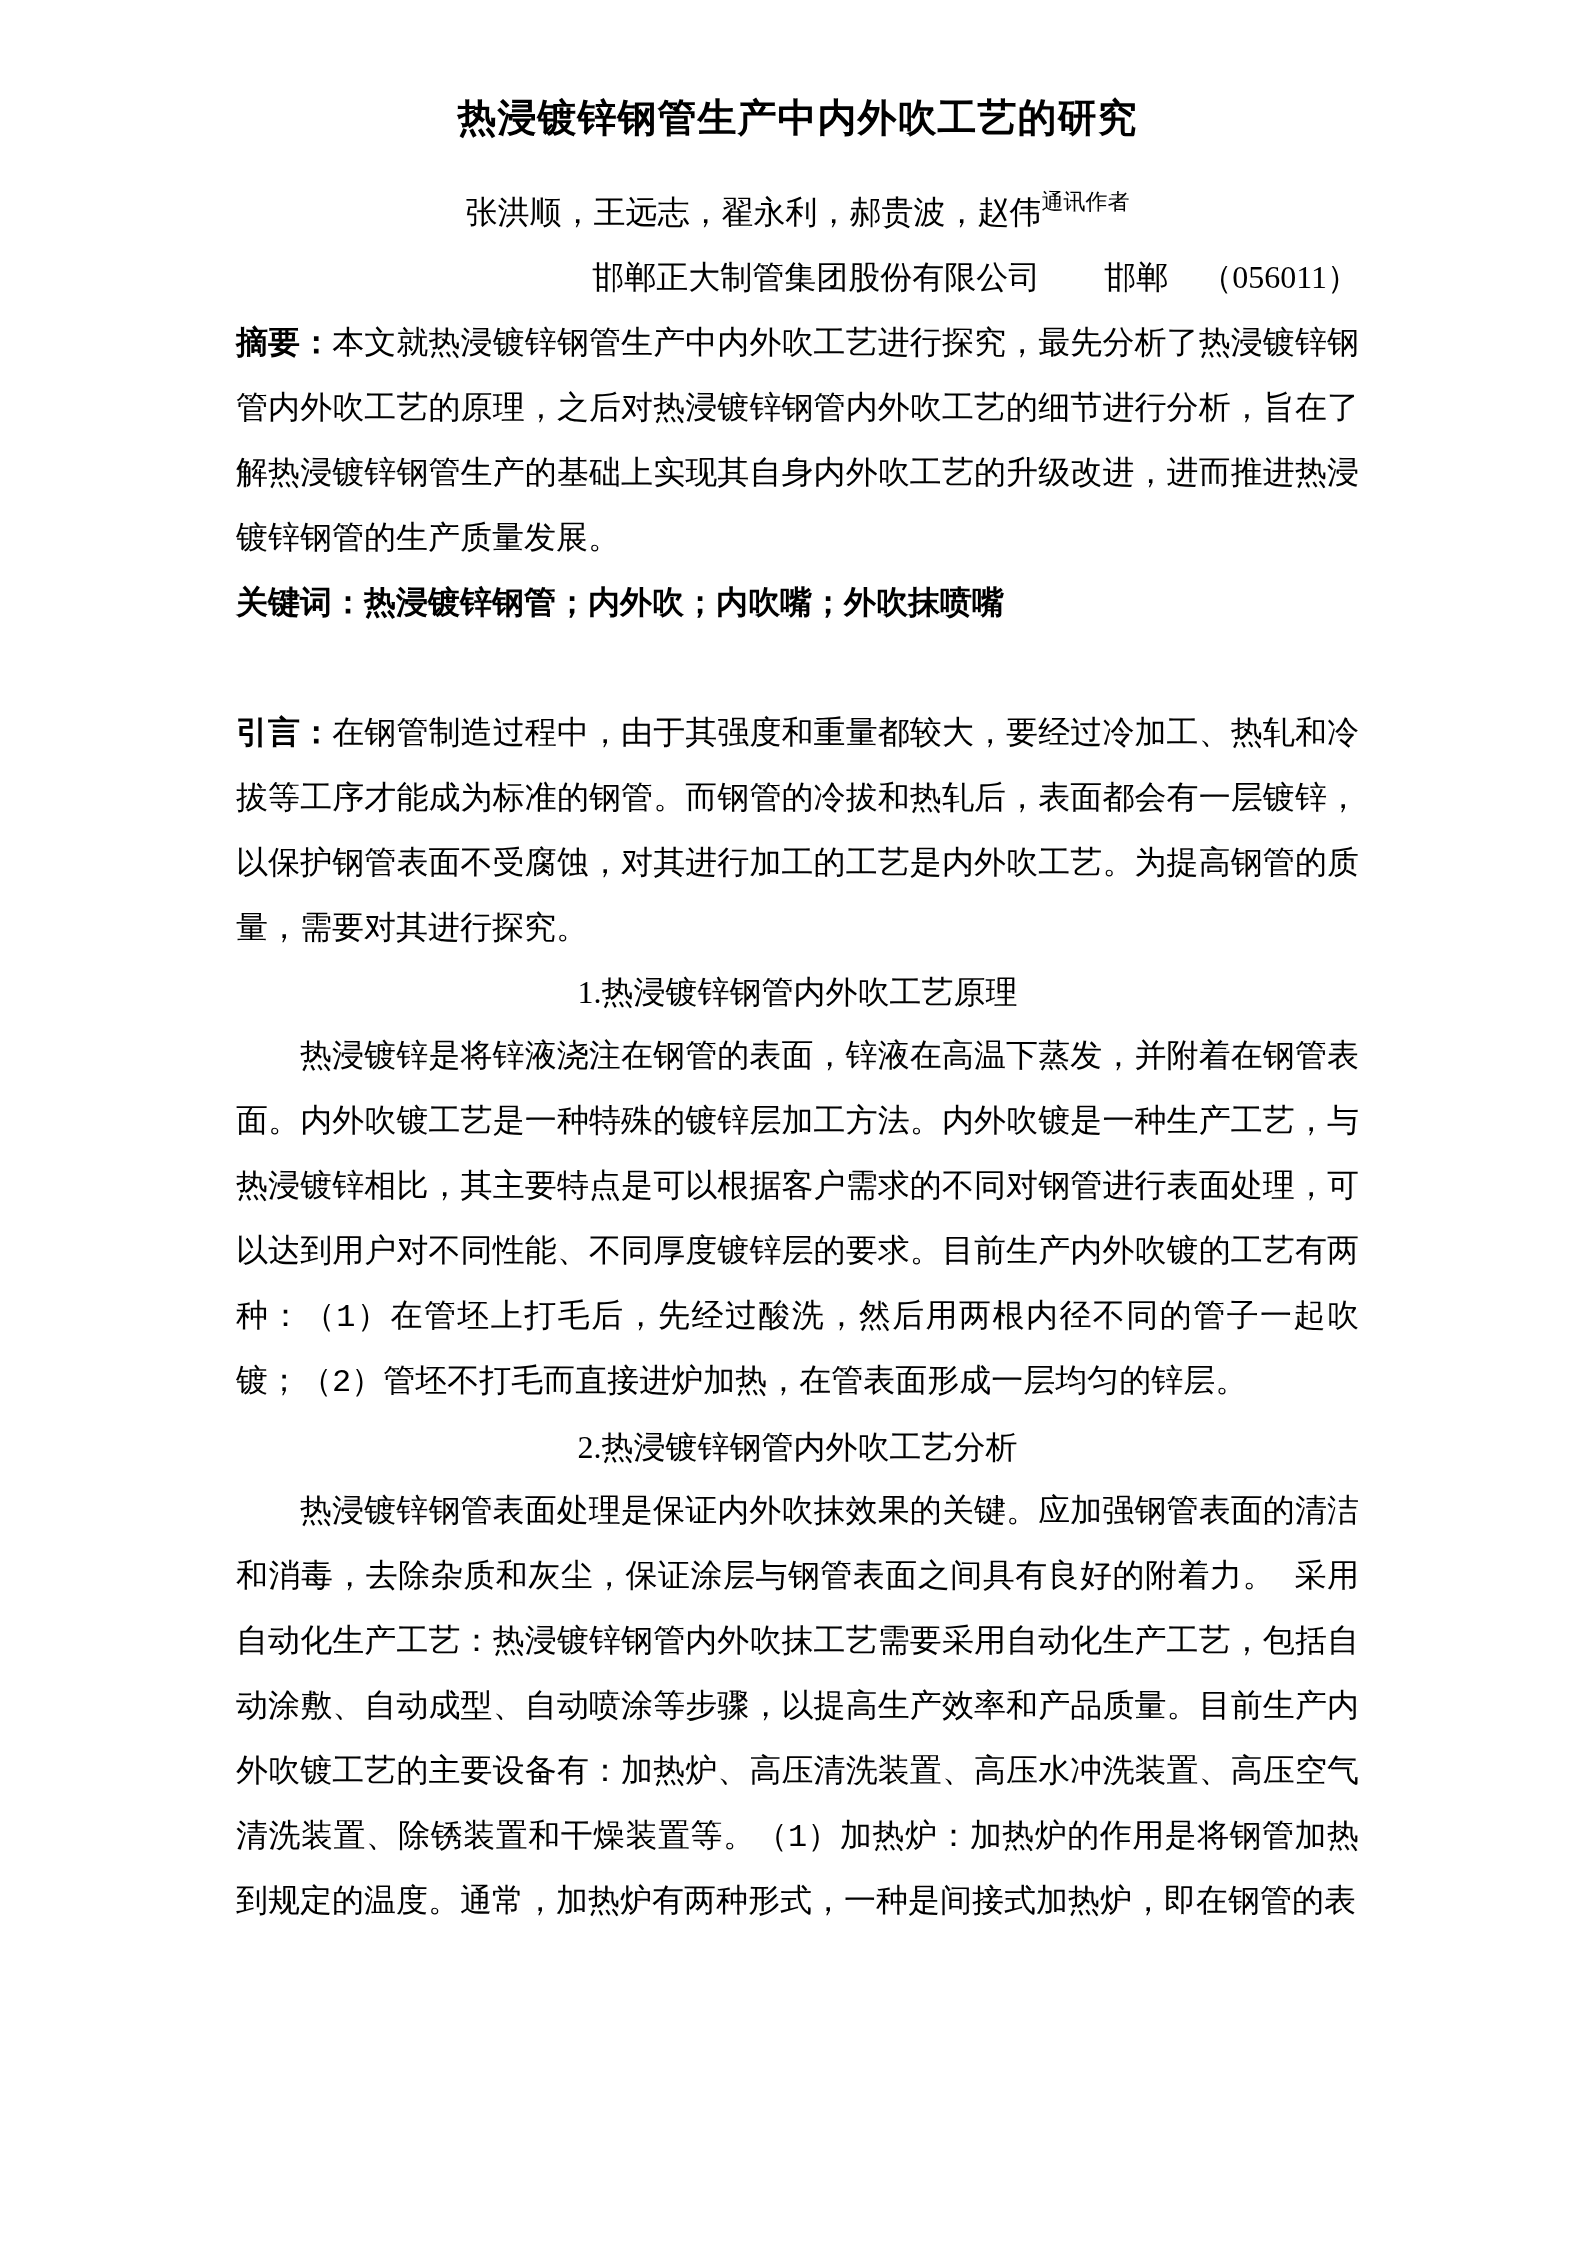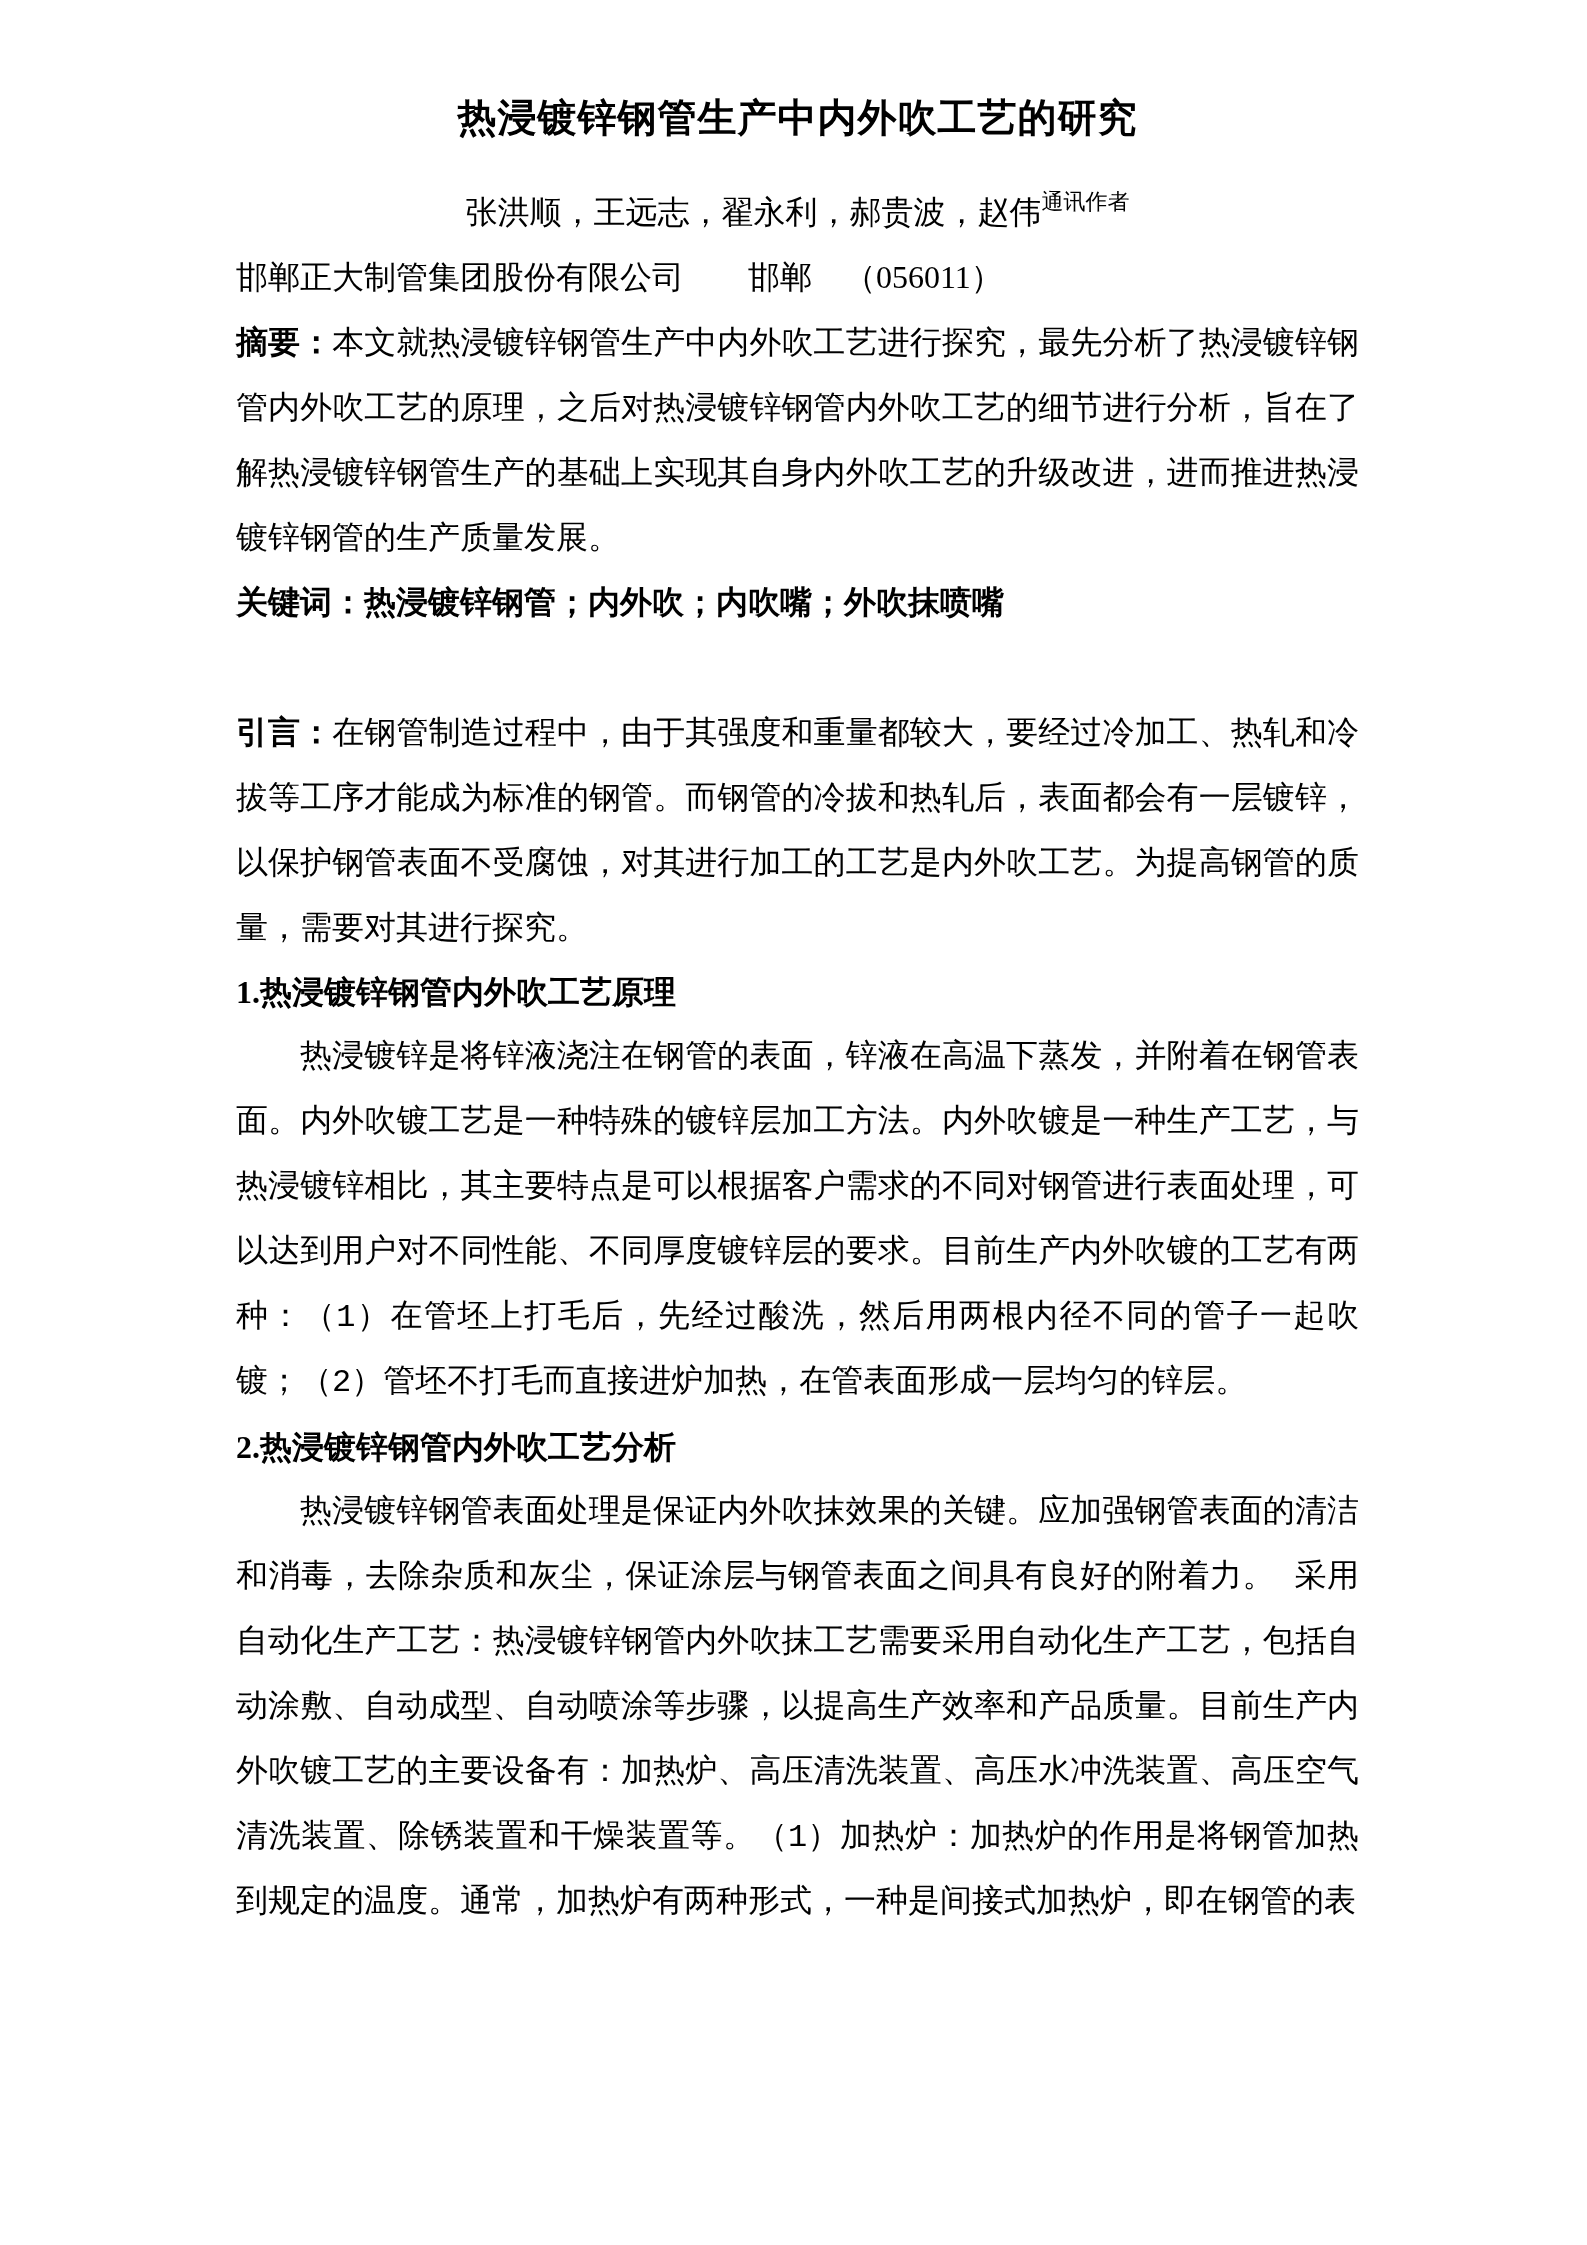--- a/index.html
+++ b/index.html
@@ -30,31 +30,31 @@
   .authors-line {
     text-align: center;
     line-height: 65px;
   }
   .authors-line sup {
     font-size: 22px;
     line-height: 0;
     vertical-align: 14px;
   }
   .affiliation-line {
-    text-align: left;
+    text-align: right;
     line-height: 65px;
   }
   .para {
     text-align: justify;
     text-justify: inter-ideograph;
   }
   .bold-label { font-weight: bold; }
   .keywords-line { font-weight: bold; }
   .blank-line { height: 65px; }
-  .section-heading { font-weight: bold; }
+  .section-heading { font-weight: normal; text-align: center; }
   .sub-heading { font-weight: normal; }
   .indent-first { text-indent: 2em; font-family: Liberation Mono, monospace; }
 </style>
 </head>
 <body>
 
 <div class="page">
 
   <div class="doc-title">热浸镀锌钢管生产中内外吹工艺的研究</div>
 

